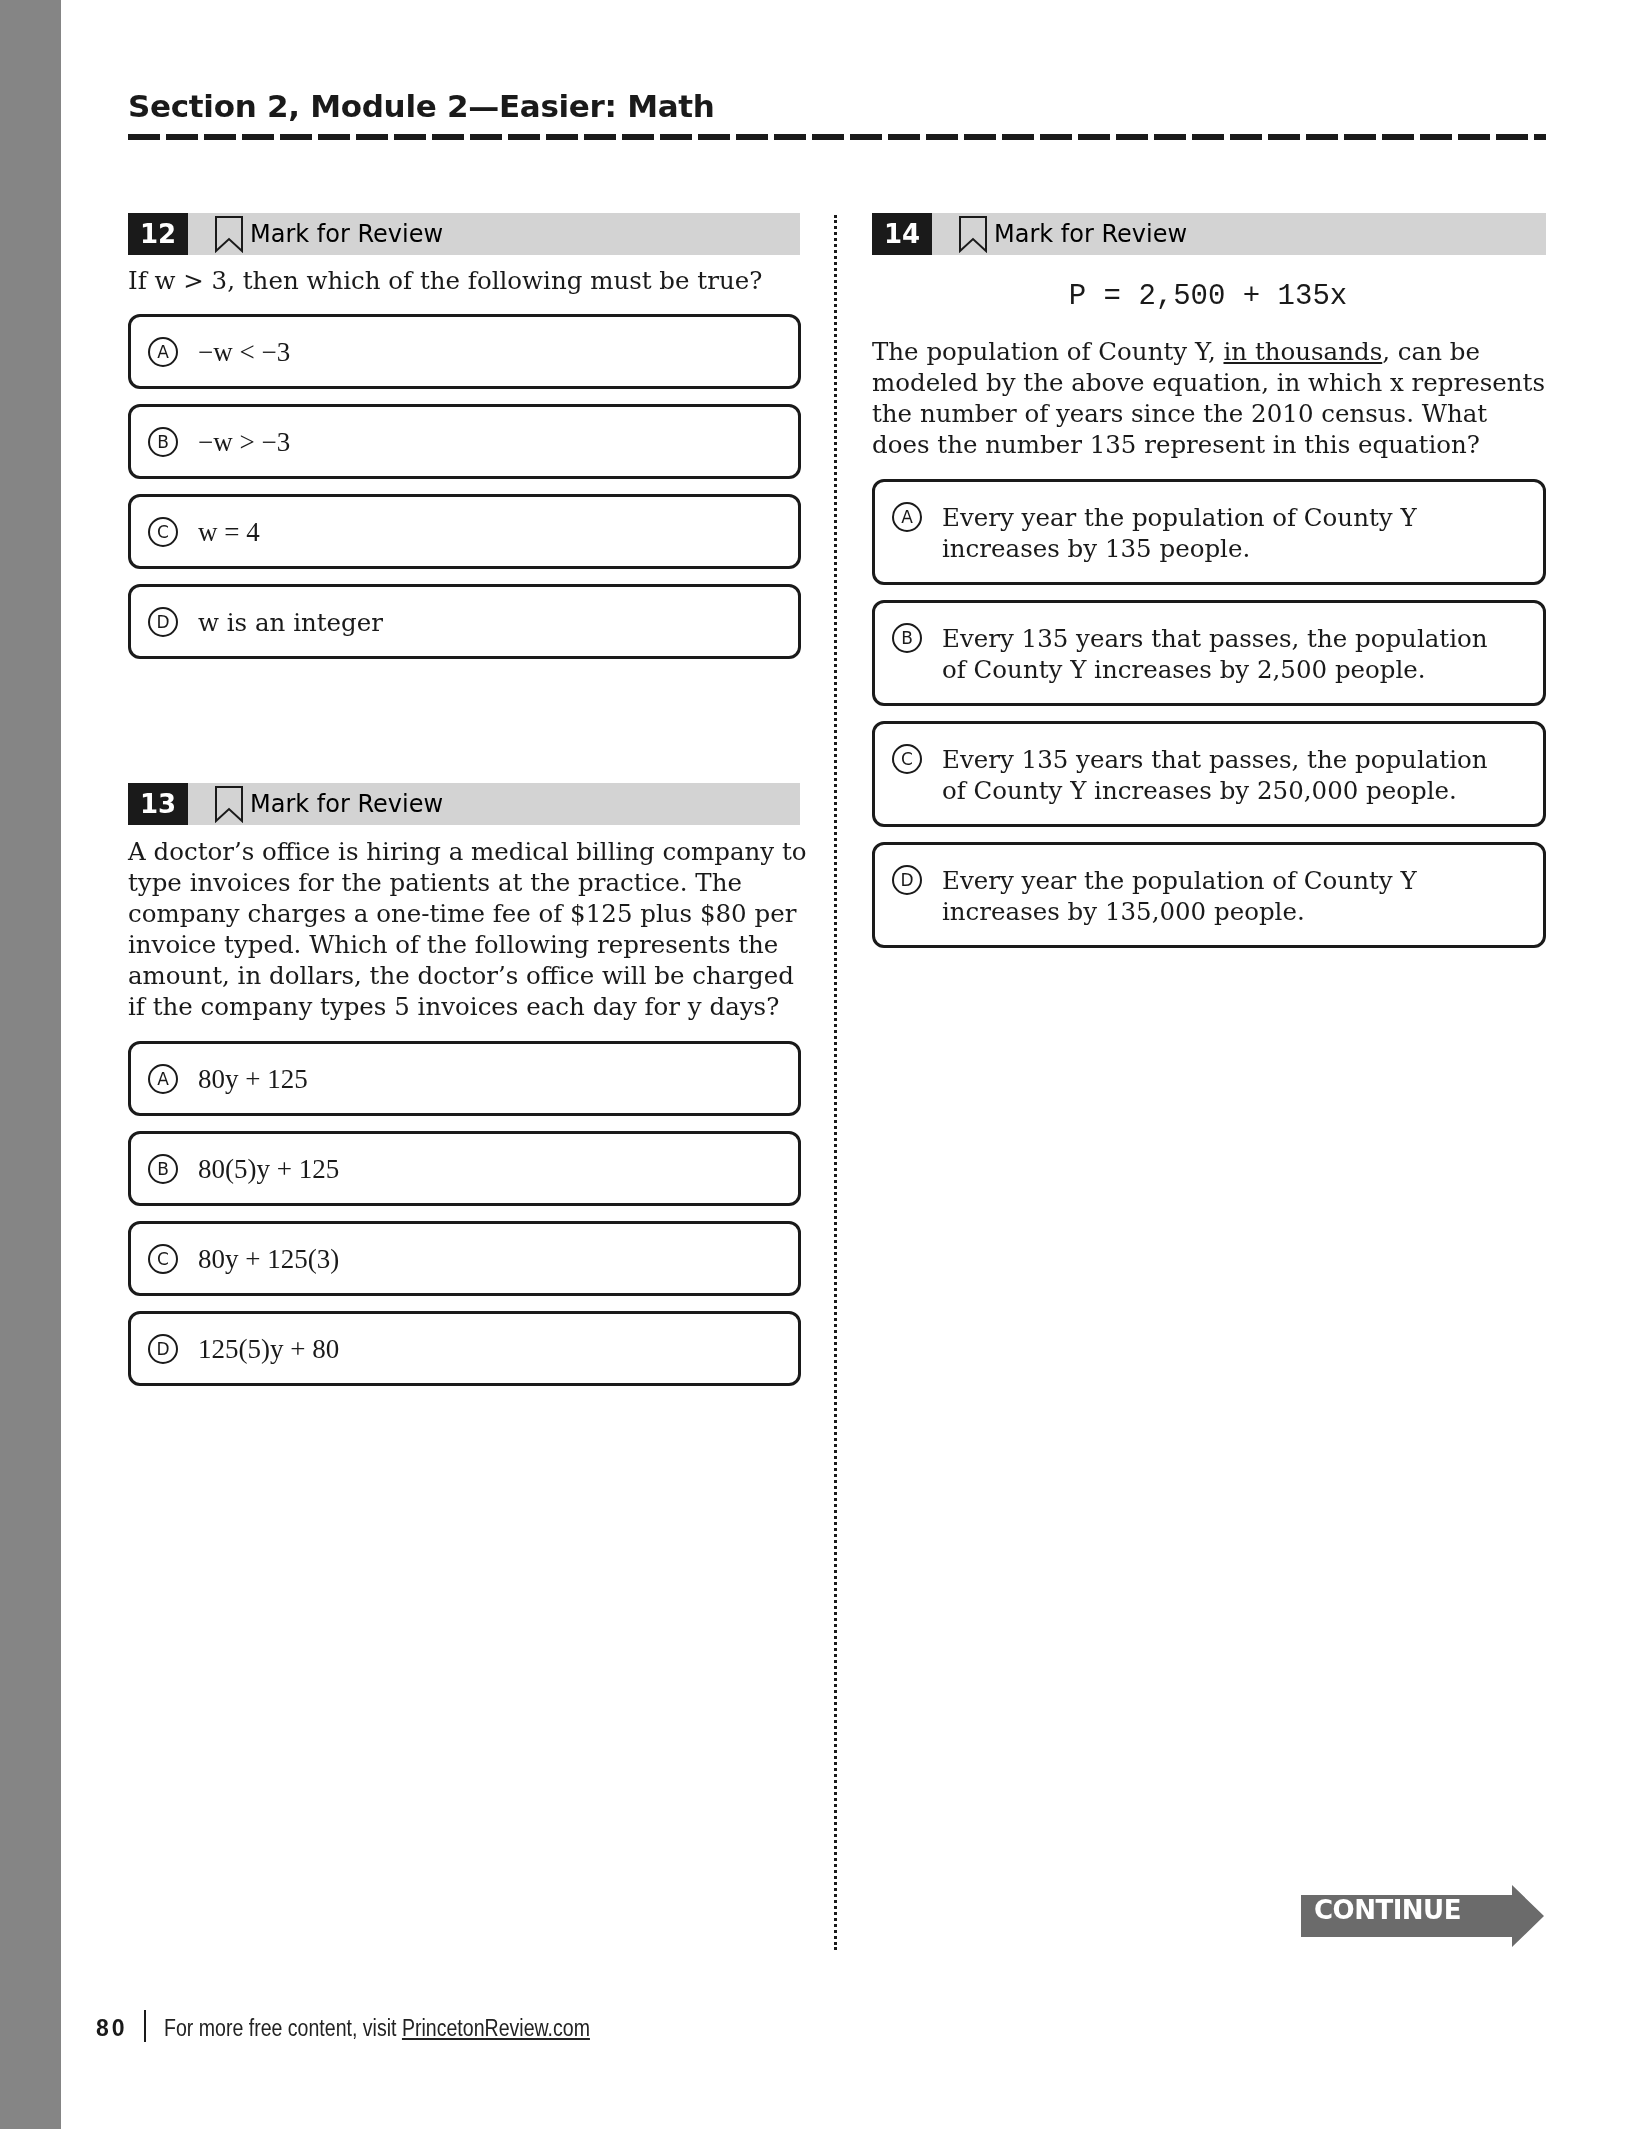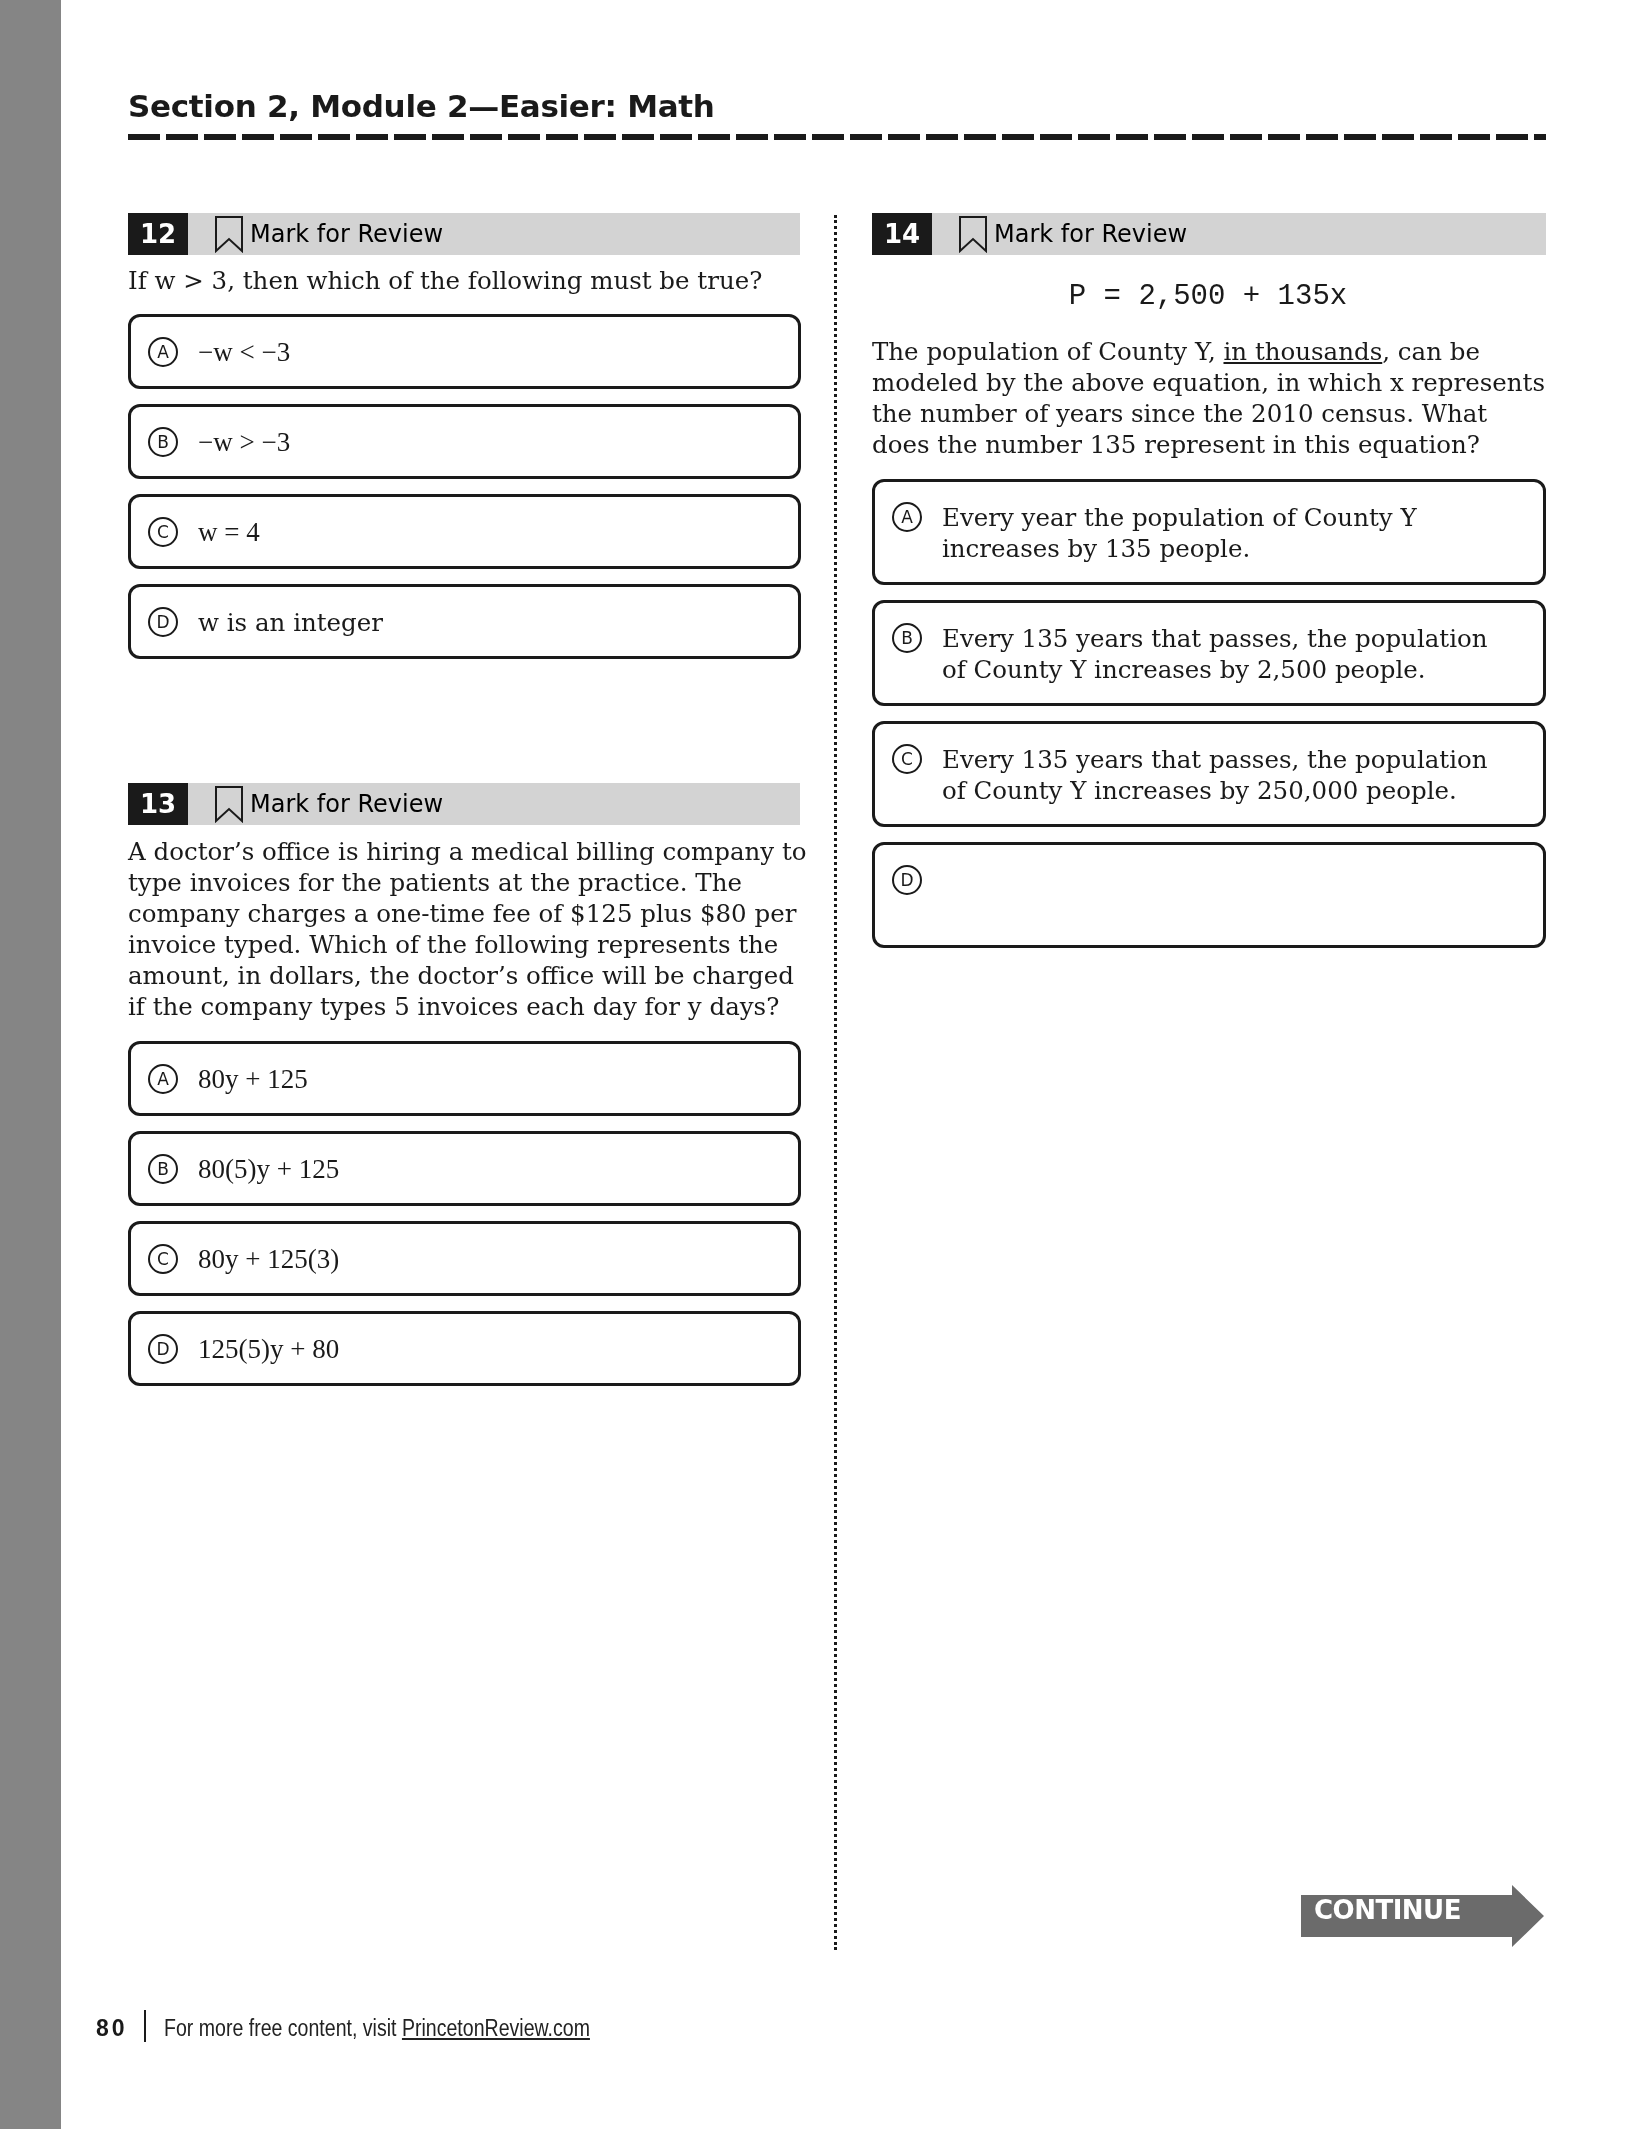--- a/index.html
+++ b/index.html
@@ -149,20 +149,21 @@
 <div class="choice" style="left:872px; top:600px; width:674px; height:106px; padding-top:20px;">
   <span class="bubble">B</span>
   <span class="ctext" style="width:570px;">Every 135 years that passes, the population of County Y increases by 2,500 people.</span>
 </div>
 <div class="choice" style="left:872px; top:721px; width:674px; height:106px; padding-top:20px;">
   <span class="bubble">C</span>
   <span class="ctext" style="width:570px;">Every 135 years that passes, the population of County Y increases by 250,000 people.</span>
 </div>
 <div class="choice" style="left:872px; top:842px; width:674px; height:106px; padding-top:20px;">
   <span class="bubble">D</span>
+  <span class="ctext" style="width:570px;">Every year the population of County Y increases by 135,000 people.</span>
 </div>
 
 <div class="continue">
   <svg width="248" height="62" viewBox="0 0 248 62" style="position:absolute;left:0;top:0;">
     <path d="M5 10 H216 V0 L248 31 L216 62 V52 H5 Z" fill="#6b6b6b"></path>
   </svg>
   <span class="continue-label">CONTINUE</span>
 </div>
 
 <div class="footer">

